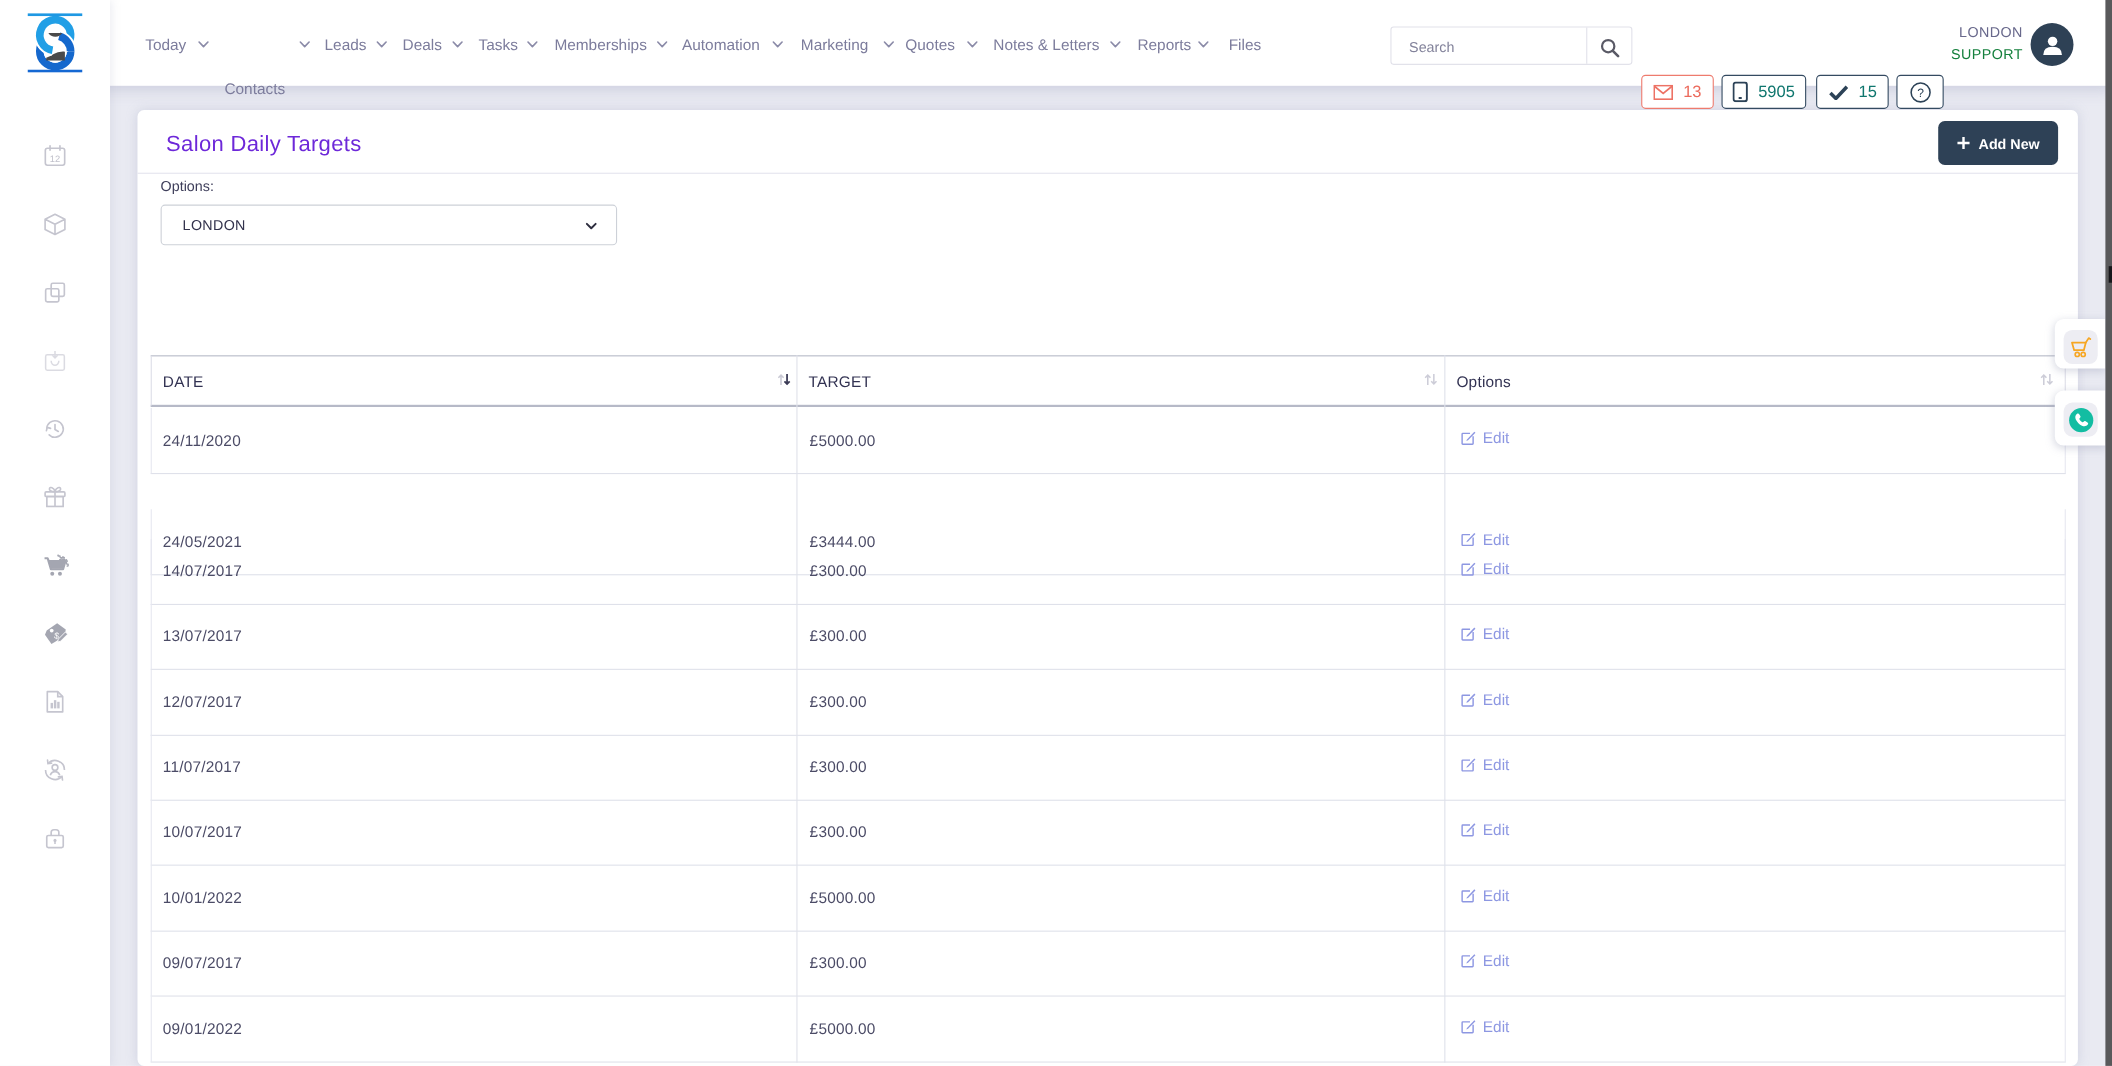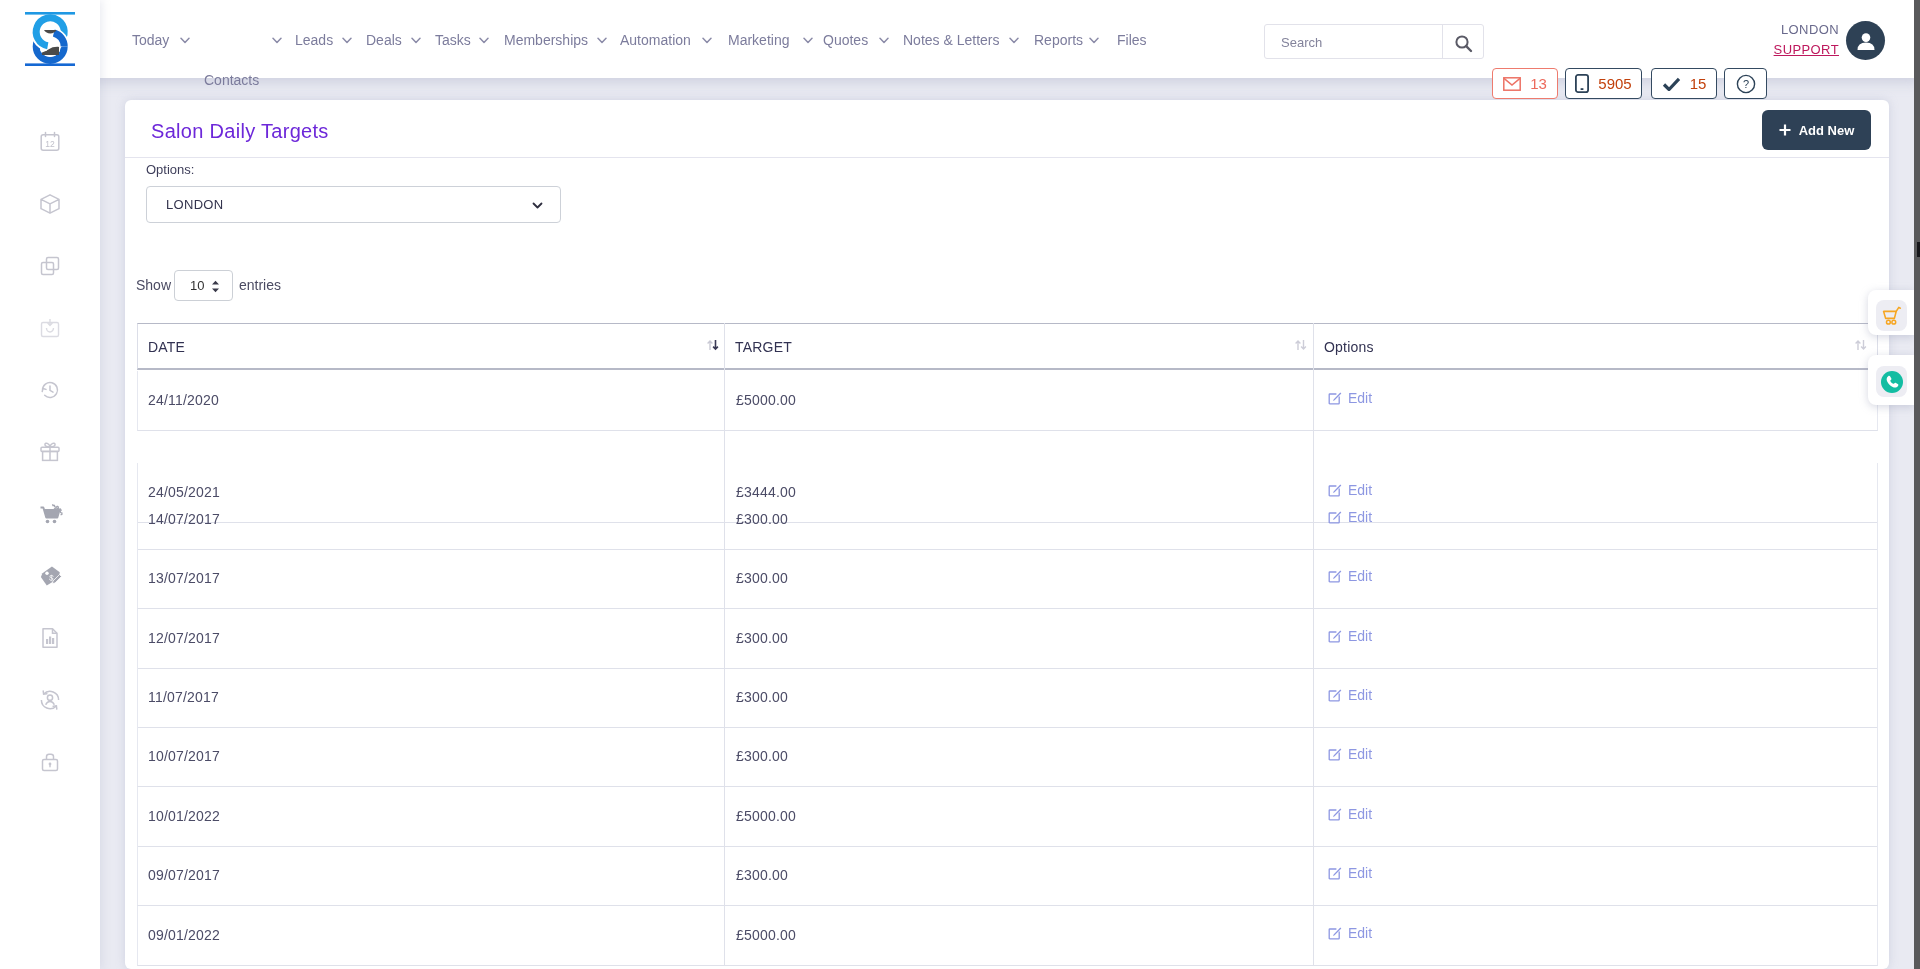--- a/index.html
+++ b/index.html
@@ -11,21 +11,21 @@
 .nav { position:absolute; top:0; height:78px; z-index:30; font-size:14px; color:#7c7c9c; }
 .nav span { position:absolute; top:32px; white-space:nowrap; }
 .nav svg.chev { position:absolute; top:37px; }
 .sic { position:absolute; left:38px; }
 .rtop { position:absolute; z-index:30; }
 .searchwrap { position:absolute; left:1264px; top:24px; width:220px; height:35px; border:1px solid #e2e2ea; border-radius:3px; background:#fff; }
 .searchwrap .ph { position:absolute; left:16px; top:10px; font-size:13px; color:#83839b; }
 .searchwrap .btn { position:absolute; right:0; top:0; width:41px; height:33px; border-left:1px solid #e2e2ea; }
 .badge { position:absolute; top:24px; height:31px; border-radius:4px; background:#fff; display:flex; align-items:center; justify-content:center; gap:9px; font-size:15px;margin-top:44px; }
 .b-mail { left:1492px; width:66px; border:1.5px solid #ee7b6e; color:#ec6a5c; }
-.b-dark { border:1.5px solid #344a61; color:#c2410c; }
+.b-dark { border:1.5px solid #344a61; color:#0f766e; }
 .whoname { position:absolute; right:81px; top:20px; text-align:right; font-size:13px; color:#69698c; line-height:20px; z-index:30; letter-spacing:0.4px; }
 .avatar { position:absolute; left:1846px; top:21px; width:39px; height:39px; border-radius:50%; background:#2e4155; z-index:30; display:flex; align-items:center; justify-content:center; }
 .card { position:absolute; left:125px; top:100px; width:1764px; height:869px; background:#fff; border-radius:6px; box-shadow:0 0 10px rgba(160,165,195,0.35); z-index:5; }
 .cardhead { position:absolute; left:0; top:0; width:100%; height:58px; border-bottom:1px solid #e4e4ee; }
 .cardtitle { position:absolute; left:26px; top:20px; font-size:20px; color:#6d28d9; letter-spacing:0.3px; }
 .addnew { position:absolute; left:1637px; top:10px; width:109px; height:40px; background:#2e4156; border-radius:6px; color:#fff; font-size:13px; display:flex; align-items:center; justify-content:center; gap:8px; }
 .loclabel { position:absolute; left:21px; top:62px; font-size:13px; color:#3e3e5a; }
 .locsel { position:absolute; left:21px; top:86px; width:415px; height:37px; border:1px solid #cdd1d8; border-radius:4px; background:#fff; }
 .locsel .v { position:absolute; left:19px; top:10px; font-size:13px; color:#33334d; letter-spacing:0.3px; }
 .showrow { position:absolute; left:0; top:170px; width:100%; height:31px; font-size:14px; color:#4a4a62; }
@@ -135,21 +135,21 @@
       <path d="M2 7.5 L7 12.5 L17 1.8" fill="none" stroke="#2c4257" stroke-width="3.2"></path>
     </svg>
     <span>15</span>
   </div>
 <div class="badge b-dark rtop" style="left:1724px;width:43px;">
     <svg width="20" height="20" viewBox="0 0 20 20">
       <circle cx="10" cy="10" r="8.6" fill="none" stroke="#2c4257" stroke-width="1.4"></circle>
       <text x="10" y="14" text-anchor="middle" font-size="11" fill="#2c4257" font-family="Liberation Sans">?</text>
     </svg>
   </div>
-<div class="whoname">LONDON<br><span style="color:#be185d;text-decoration:underline;">SUPPORT</span></div>
+<div class="whoname">LONDON<br><span style="color:#15803d;">SUPPORT</span></div>
 <div class="avatar">
     <svg width="22" height="22" viewBox="0 0 22 22">
       <circle cx="11" cy="7.6" r="4.3" fill="#fff"></circle>
       <path d="M2.5 20 q0 -7.5 8.5 -7.5 t8.5 7.5 z" fill="#fff"></path>
     </svg>
   </div>
 <div class="sidebar">
 <svg class="sic" style="top:130px;" width="24" height="24" viewBox="0 0 24 24">
       <rect x="3.2" y="4.8" width="17.6" height="15.4" rx="2" fill="none" stroke="#c5c5cf" stroke-width="1.5"></rect>
       <path d="M7.5 2.5 v4 M16.5 2.5 v4" stroke="#c5c5cf" stroke-width="1.5" stroke-linecap="round"></path>
@@ -224,30 +224,20 @@
         </svg>
         <b style="font-weight:bold;">Add New</b>
       </div>
   </div>
   <div class="loclabel">Options:</div>
   <div class="locsel">
       <span class="v">LONDON</span>
     <svg style="position:absolute;right:16px;top:12px;" width="13" height="13" viewBox="0 0 13 13">
         <path d="M2.5 4.5 L6.5 8.5 L10.5 4.5" fill="none" stroke="#2e2e3f" stroke-width="1.8" stroke-linecap="round" stroke-linejoin="round"></path>
       </svg>
-  </div>
-  <div class="showrow">
-    <span class="t1">Show</span>
-    <span class="showsel">
-        <span class="v">10</span>
-      <svg style="position:absolute;right:11px;top:8px;" width="11" height="15" viewBox="0 0 11 15">
-          <path d="M2 5.5 L5.5 1.8 L9 5.5z M2 9.5 L5.5 13.2 L9 9.5z" fill="#3a3a4a"></path>
-        </svg>
-    </span>
-    <span class="t2">entries</span>
   </div>
   <div class="tbl" id="tbl">
     <div class="thead">
       <span class="th" style="left:10px;">DATE</span>
       <span class="th" style="left:597px;">TARGET</span>
       <span class="th" style="left:1186px;">Options</span>
       <svg class="sort" style="position:absolute;left:568px;top:14px;" width="14" height="14" viewBox="0 0 14 14">
           <path d="M4 12 V3 M1.6 5.4 L4 3 L6.4 5.4" fill="none" stroke="#c9c9d4" stroke-width="1.4"></path>
           <path d="M9.5 2 V11 M7.1 8.6 L9.5 11 L11.9 8.6" fill="none" stroke="#3a3a55" stroke-width="1.6"></path>
         </svg>

